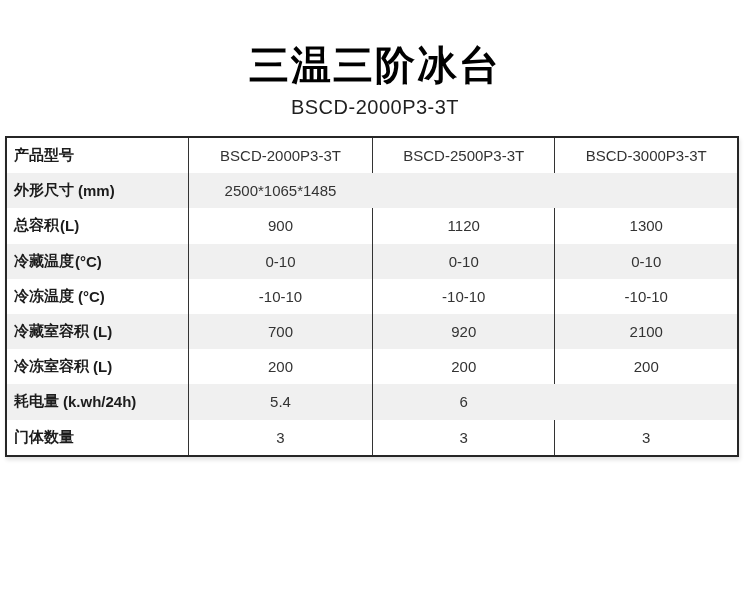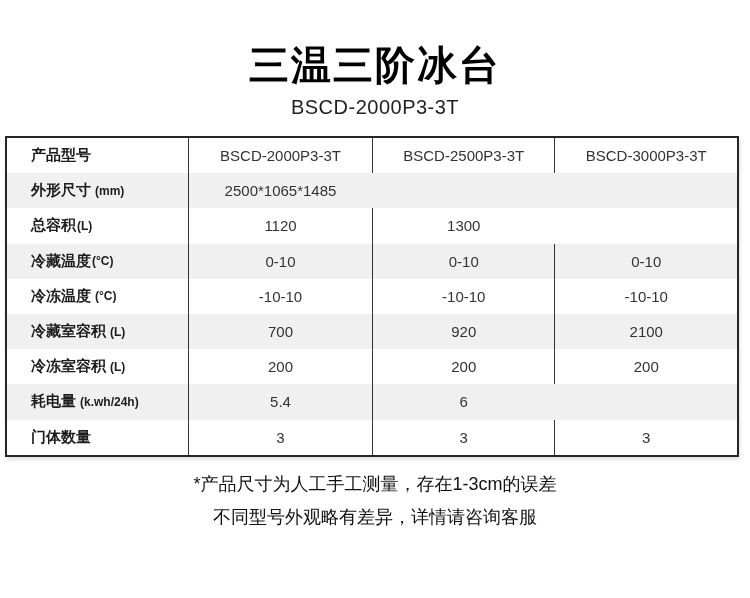--- a/index.html
+++ b/index.html
@@ -59,29 +59,29 @@
   .t-cell {
     height: 100%;
     display: flex;
     align-items: center;
     justify-content: center;
     font-size: 15px;
     color: #333333;
   }
   .t-cell.label-cell {
     justify-content: flex-start;
-    padding-left: 24px;
+    padding-left: 7px;
     font-weight: bold;
     color: #1c1c1c;
   }
   .t-cell + .t-cell {
     border-left: 1px solid #333333;
   }
   .unit {
-    font-size: 12px;
+    font-size: 15px;
     font-weight: bold;
     color: #1c1c1c;
     margin-left: 4px;
   }
   .unit.tight { margin-left: 1px; }
   .unit:empty { display: none; }
   .notes {
     position: absolute;
     top: 468px;
     left: 0;
@@ -117,20 +117,21 @@
           <span class="unit">(mm)</span>
         </div>
       <div class="t-cell">2500*1065*1485</div>
     </div>
 
     <div class="t-row">
       <div class="t-cell label-cell">
           <span>总容积</span>
           <span class="unit tight">(L)</span>
         </div>
+      <div class="t-cell">900</div>
       <div class="t-cell">1120</div>
       <div class="t-cell">1300</div>
     </div>
 
     <div class="t-row">
       <div class="t-cell label-cell">
           <span>冷藏温度</span>
           <span class="unit tight">(°C)</span>
         </div>
       <div class="t-cell">0-10</div>
@@ -181,18 +182,14 @@
       <div class="t-cell label-cell">
           <span>门体数量</span>
         </div>
       <div class="t-cell">3</div>
       <div class="t-cell">3</div>
       <div class="t-cell">3</div>
     </div>
 
   </div>
 
-  <div class="notes">
-    <div>*产品尺寸为人工手工测量，存在1-3cm的误差</div>
-    <div>不同型号外观略有差异，详情请咨询客服</div>
-  </div>
 
 </div>
 
 </body></html>

